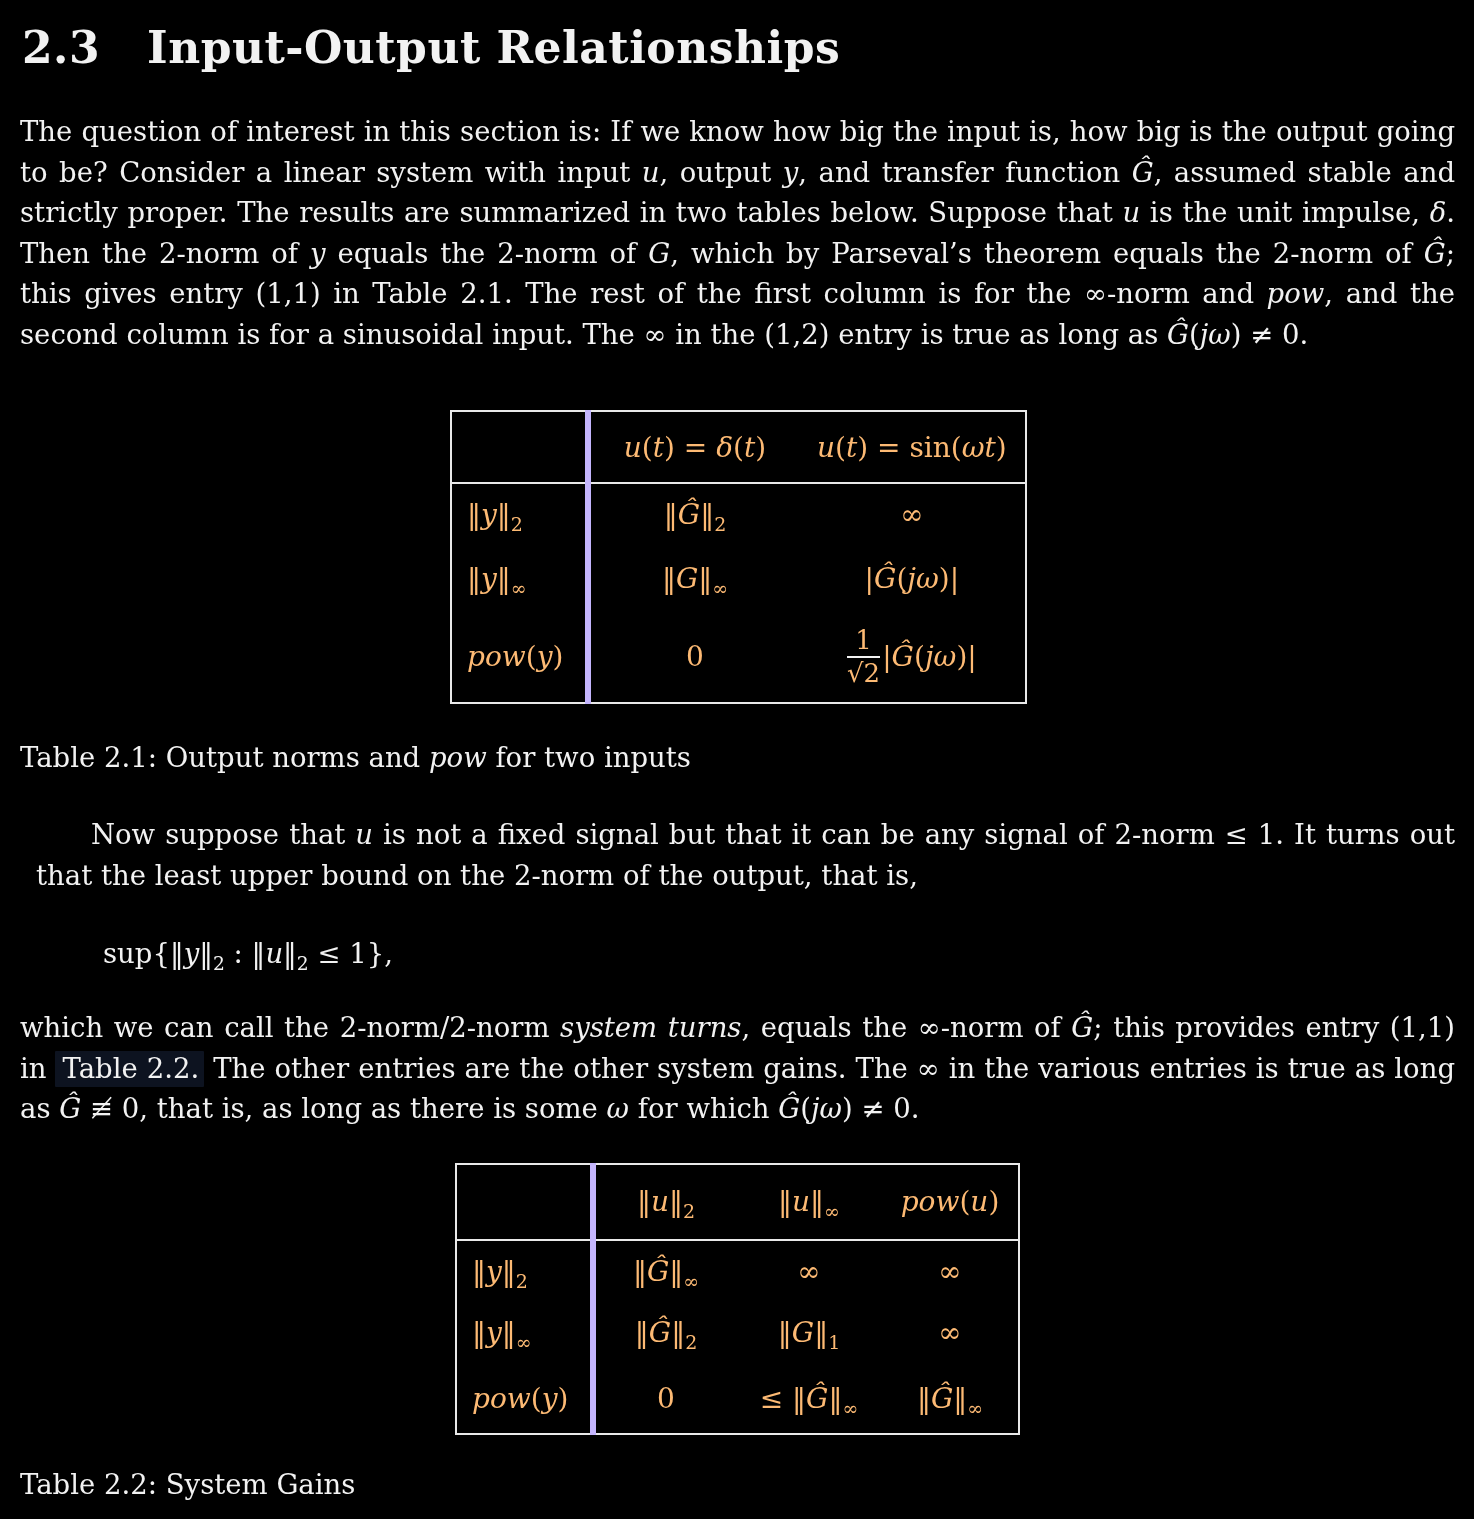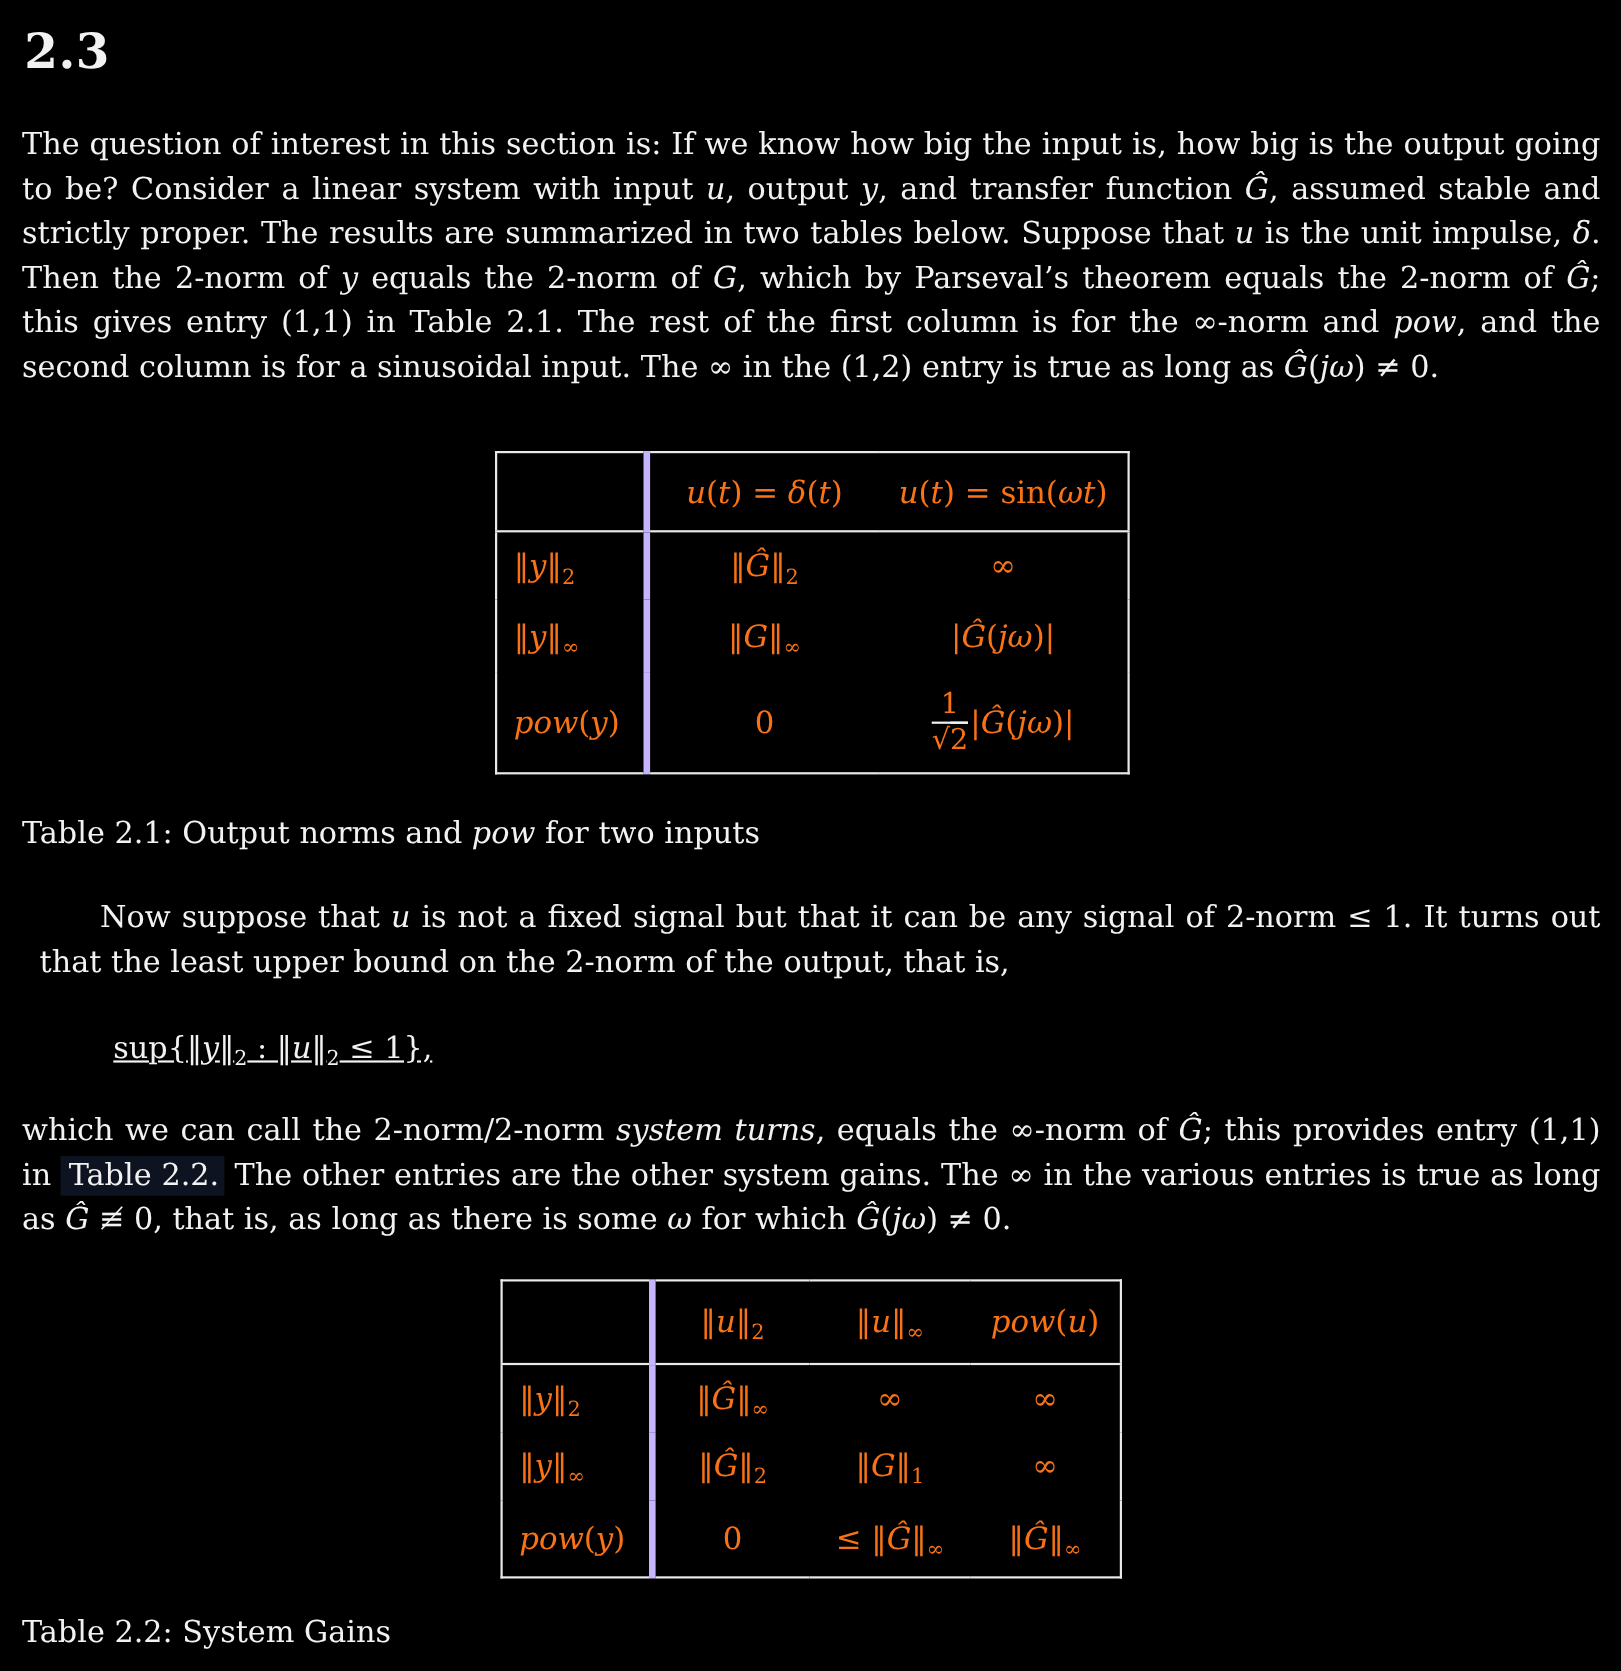--- a/index.html
+++ b/index.html
@@ -35,35 +35,34 @@
     margin: 0;
     line-height: 40.5px;
     text-align: justify;
   }
   .p1 { margin-top: 38px; }
   .p2 { margin-top: 40px; text-indent: 55px; margin-left: 16px; }
   .p3 { margin-top: 34px; }
   .equation {
     margin: 38px 0 0 83px;
     line-height: 40px;
-    text-decoration: underline;
   }
   i { font-style: italic; }
   sub { font-size: 68%; line-height: 0; }
   
   .refbox {
     background: #0d1320;
     padding: 1px 5px 3px 7px;
     border-radius: 1px;
   }
   
   table.mtable {
     border-collapse: collapse;
     border: 2px solid #e9e9e9;
-    color: #f97316;
+    color: #fdba74;
     font-size: 28px;
     padding-left: 16px;
   }
   table.mtable td {
     text-align: center;
     vertical-align: middle;
     padding: 0 18px;
   }
   table.mtable td.lab {
     text-align: left;
@@ -113,20 +112,21 @@
   .fden .rad { border-top: 2px solid #f2f2f2; }
   .fracrest { vertical-align: middle; }
 </style>
 </head>
 <body>
 
 <div class="page">
 
   <h1 class="section-heading">
     <span>2.3</span>
+    <span>Input-Output Relationships</span>
   </h1>
 
   <p class="para p1">The question of interest in this section is: If we know how big the input is, how big is the output going to be? Consider a linear system with input <i>u</i>, output <i>y</i>, and transfer function <i>Ĝ</i>, assumed stable and strictly proper. The results are summarized in two tables below. Suppose that <i>u</i> is the unit impulse, <i>δ</i>. Then the 2-norm of <i>y</i> equals the 2-norm of <i>G</i>, which by Parseval’s theorem equals the 2-norm of <i>Ĝ</i>; this gives entry (1,1) in Table 2.1. The rest of the first column is for the ∞-norm and <i>pow</i>, and the second column is for a sinusoidal input. The ∞ in the (1,2) entry is true as long as <i>Ĝ</i>(<i>jω</i>) ≠ 0.</p>
 
   <table class="mtable t1">
     <thead>
       <tr>
         <td class="lab"></td>
         <td class="c1"><i>u</i>(<i>t</i>) = <i>δ</i>(<i>t</i>)</td>
         <td class="c2"><i>u</i>(<i>t</i>) = sin(<i>ωt</i>)</td>

